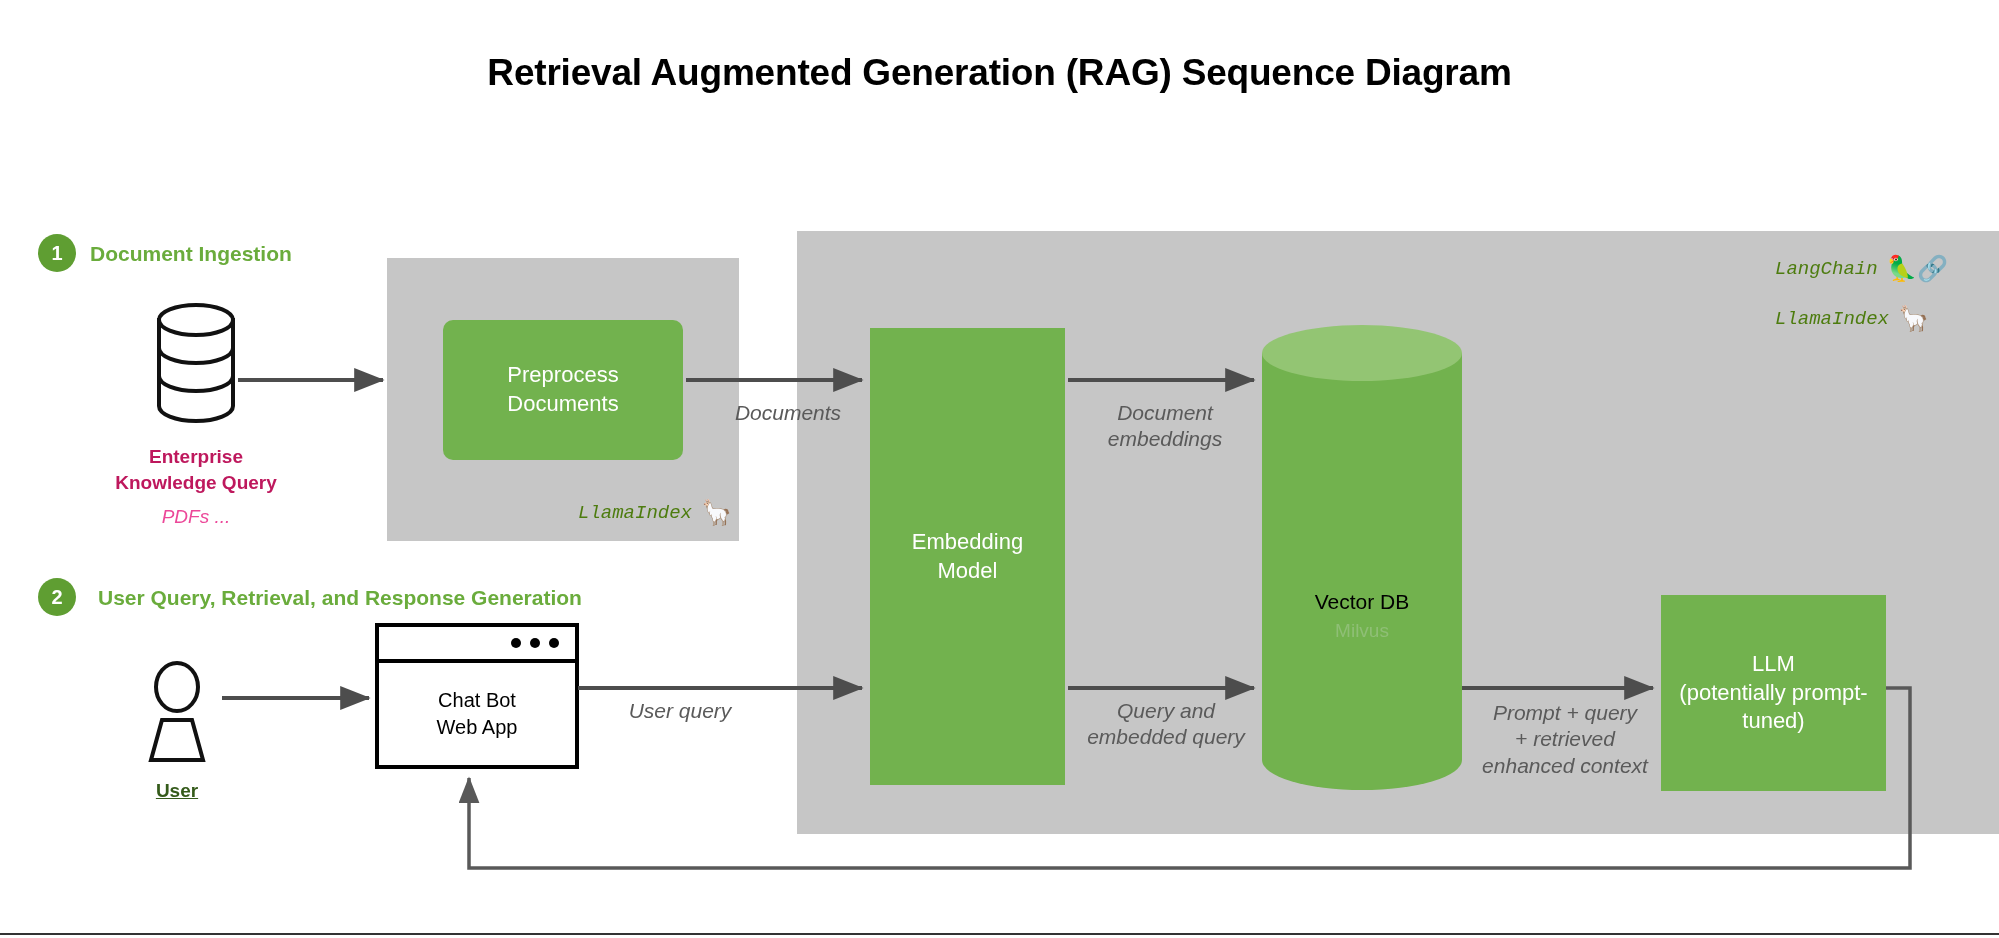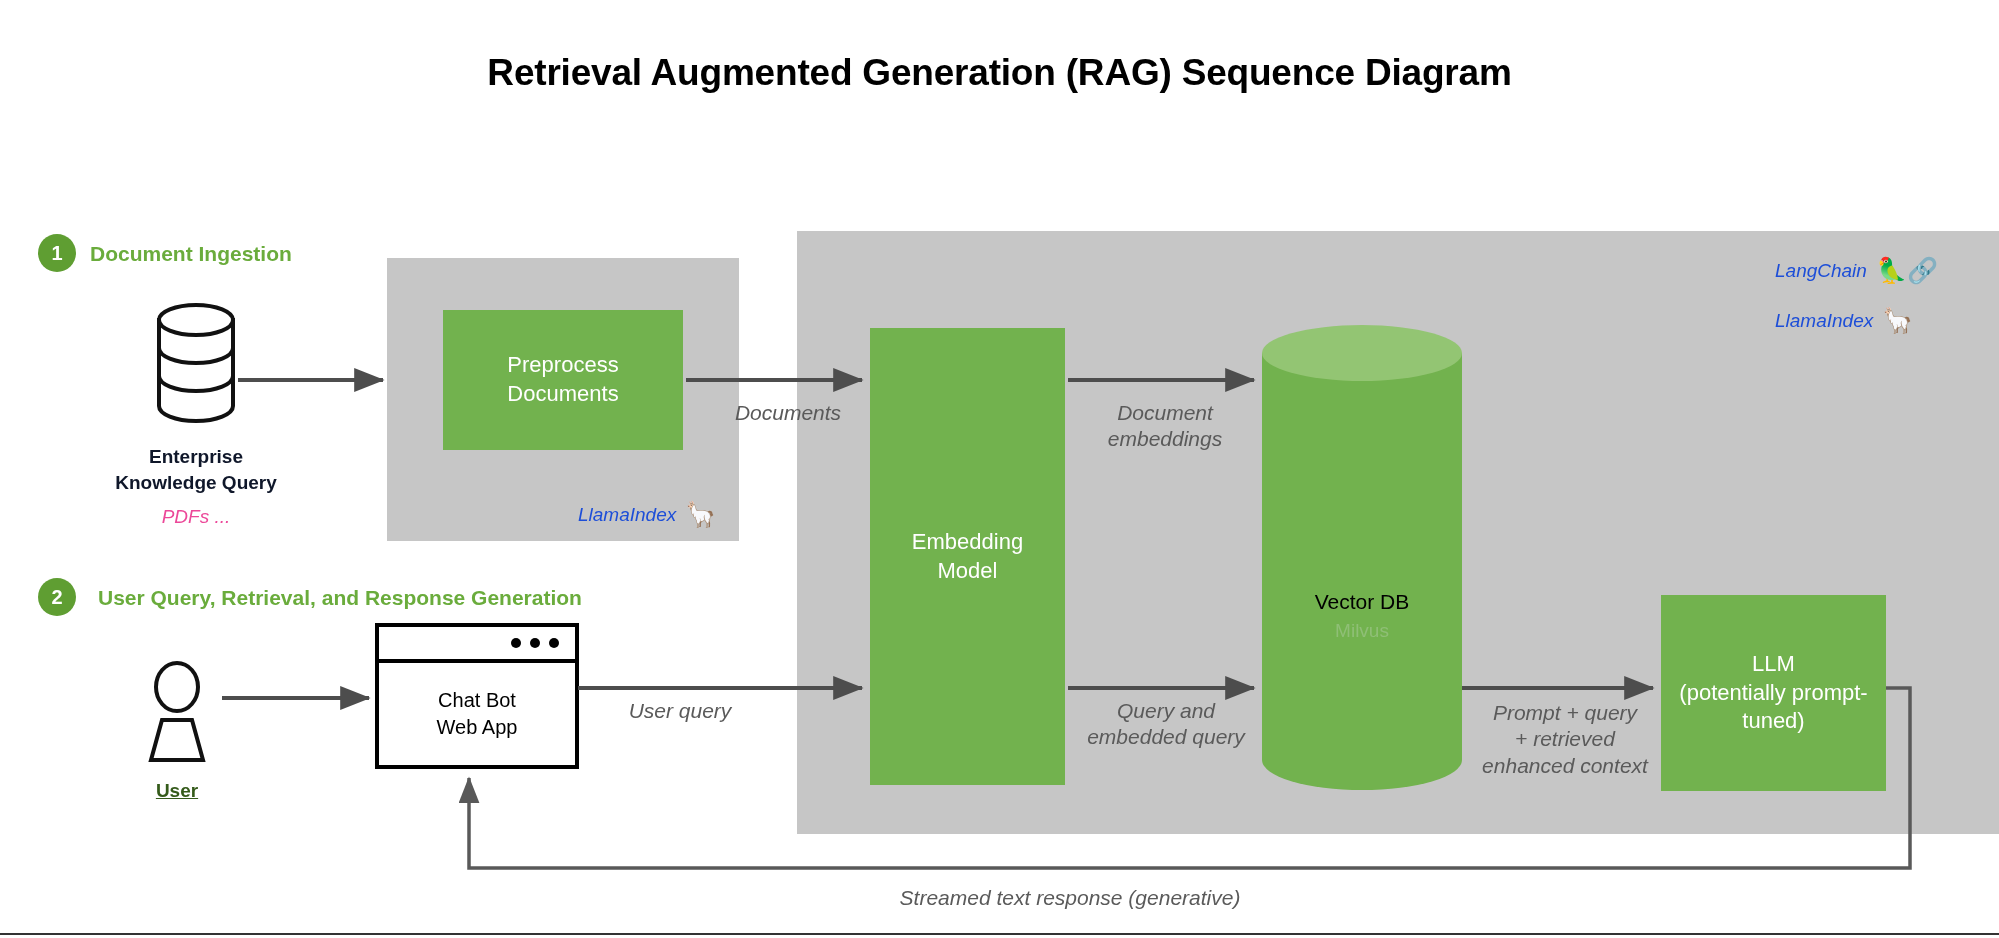--- a/index.html
+++ b/index.html
@@ -56,23 +56,24 @@
     color: #ffffff;
     display: flex;
     align-items: center;
     justify-content: center;
     text-align: center;
     font-size: 22px;
     line-height: 1.3;
   }
   #box-preprocess {
     left: 443px;
-    top: 310px;
+    top: 320px;
     width: 240px;
     height: 140px;
+    border-radius: 10px;
   }
   #box-embedding {
     left: 870px;
     top: 328px;
     width: 195px;
     height: 457px;
   }
   #box-llm {
     left: 1661px;
     top: 595px;
@@ -164,21 +165,21 @@
   }
   #db-icon {
     position: relative;
     width: 84px;
     height: 126px;
     margin: 0 auto;
   }
   #kb-caption {
     text-align: center;
     margin-top: 18px;
-    color: #0f172a;
+    color: #be185d;
     font-weight: bold;
     font-size: 19px;
     line-height: 1.35;
   }
   #kb-sub {
     text-align: center;
     margin-top: 11px;
     color: #ec4899;
     font-style: italic;
     font-size: 19px;
@@ -251,25 +252,26 @@
     font-style: italic;
     font-size: 21px;
     line-height: 1.25;
     text-align: center;
   }
 
   
   .brand-tag {
     position: absolute;
     display: flex;
-    align-items: center;
-    color: #1d4ed8;
+    align-items: flex-start;
+    color: #4d7c0f;
     font-style: italic;
     font-size: 19px;
     white-space: nowrap;
+    font-family: Liberation Mono, monospace;
   }
   .brand-emoji {
     margin-left: 9px;
     font-style: normal;
     font-size: 25px;
     line-height: 1;
   }
   #brand-llamaindex-small { left: 578px; top: 502px; }
   #brand-langchain { left: 1775px; top: 258px; }
   #brand-llamaindex-main { left: 1775px; top: 308px; }
@@ -416,21 +418,20 @@
     <div>Query and</div>
     <div>embedded query</div>
   </div>
 
   <div class="flow-label" style="left:1460px; top:700px; width:210px;">
     <div>Prompt + query</div>
     <div>+ retrieved</div>
     <div>enhanced context</div>
   </div>
 
-  <div class="flow-label" style="left:700px; top:885px; width:740px;">Streamed text response (generative)</div>
 
   <svg id="arrow-layer" viewBox="0 0 1999 938" xmlns="http://www.w3.org/2000/svg">
     <defs>
       <marker id="ah" markerWidth="9" markerHeight="9" refX="7.2" refY="3" orient="auto">
         <path d="M0,0 L7.6,3 L0,6 z" fill="#4d4d4d"></path>
       </marker>
       <marker id="ah-thin" markerWidth="9" markerHeight="9" refX="7.2" refY="3" orient="auto">
         <path d="M0,0 L7.6,3 L0,6 z" fill="#595959"></path>
       </marker>
     </defs>

